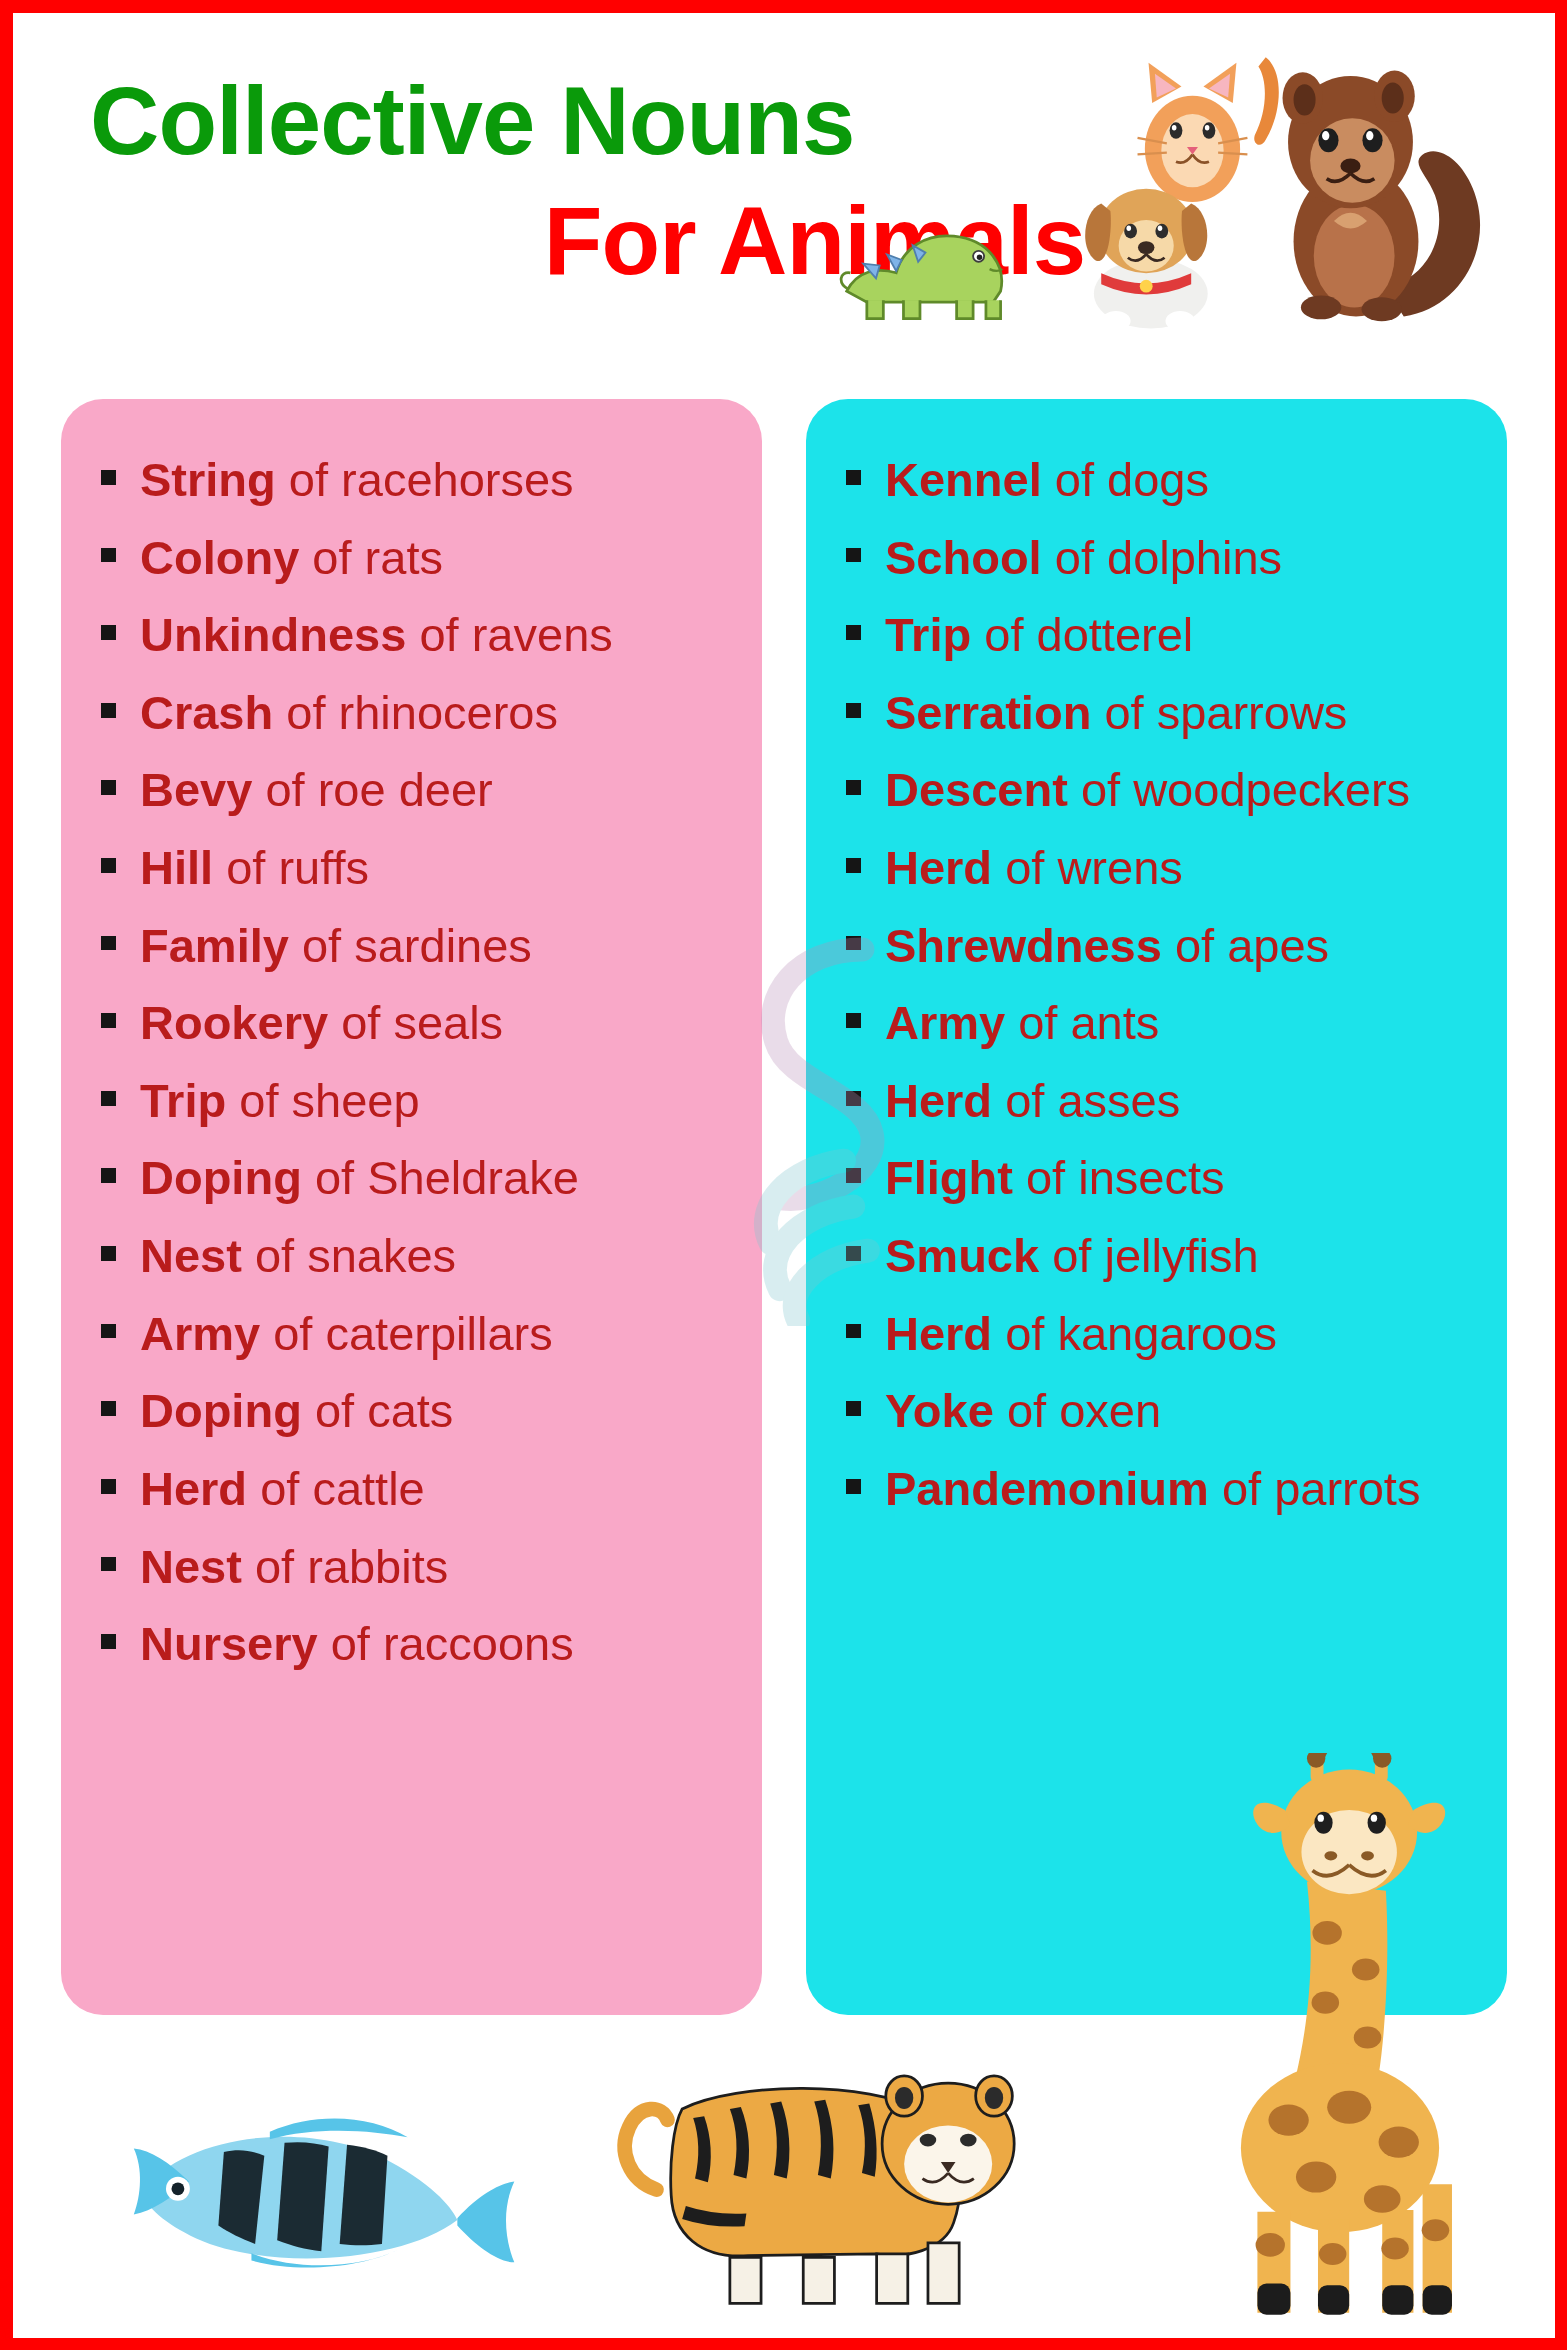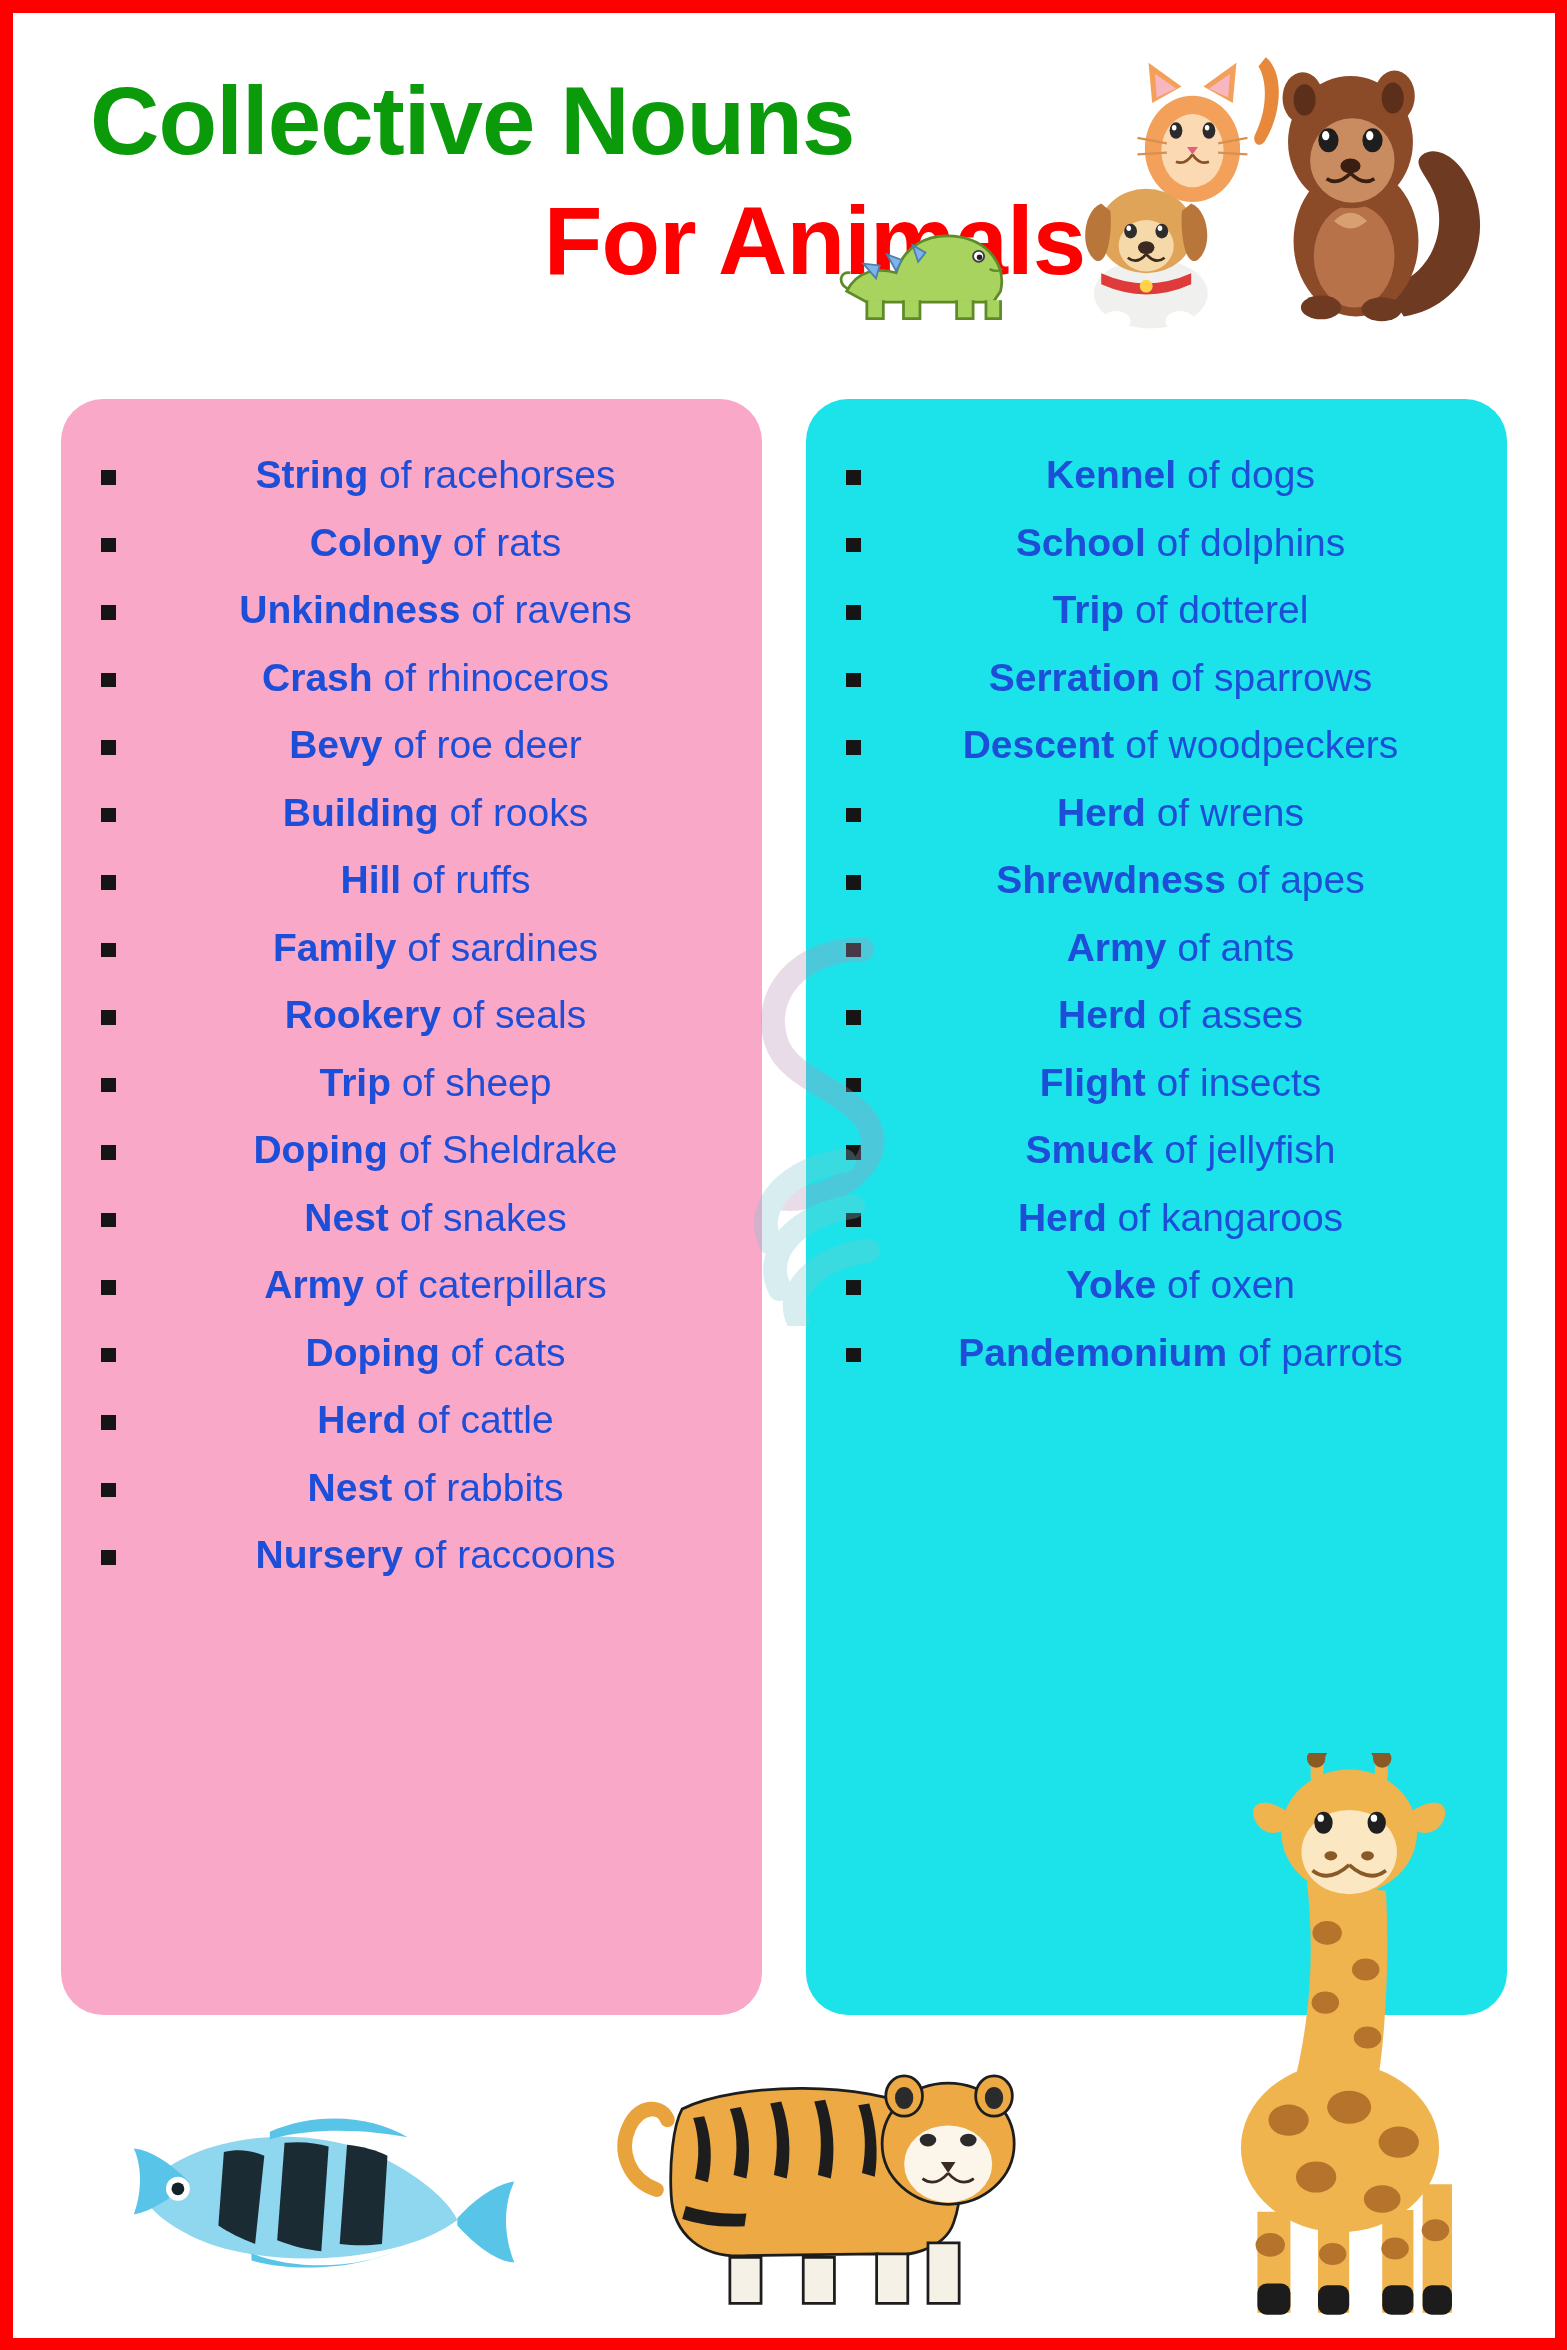--- a/index.html
+++ b/index.html
@@ -77,26 +77,25 @@
     min-height: 1469px;
     margin-left: 20px;
   }
   ul.noun-list {
     list-style: none;
     margin: 0;
     padding: 0;
   }
   ul.noun-list li {
     position: relative;
-    font-size: 39px;
+    font-size: 47px;
     line-height: 1.26;
-    color: #1d4ed8;
+    color: #b91c1c;
     padding-left: 48px;
     margin-bottom: 18.4px;
-    text-align: center;
   }
   ul.noun-list li::before {
     content: "";
     position: absolute;
     left: 9.2px;
     top: 20px;
     width: 14.7px;
     height: 14.7px;
     background: #151515;
   }
@@ -197,21 +196,20 @@
 
   <div class="columns">
 
     <div class="col col-left">
       <ul class="noun-list">
         <li><b>String</b><span> of racehorses</span></li>
         <li><b>Colony</b><span> of rats</span></li>
         <li><b>Unkindness</b><span> of ravens</span></li>
         <li><b>Crash</b><span> of rhinoceros</span></li>
         <li><b>Bevy</b><span> of roe deer</span></li>
-        <li><b>Building</b><span> of rooks</span></li>
         <li><b>Hill</b><span> of ruffs</span></li>
         <li><b>Family</b><span> of sardines</span></li>
         <li><b>Rookery</b><span> of seals</span></li>
         <li><b>Trip</b><span> of sheep</span></li>
         <li><b>Doping</b><span> of Sheldrake</span></li>
         <li><b>Nest</b><span> of snakes</span></li>
         <li><b>Army</b><span> of caterpillars</span></li>
         <li><b>Doping</b><span> of cats</span></li>
         <li><b>Herd</b><span> of cattle</span></li>
         <li><b>Nest</b><span> of rabbits</span></li>

